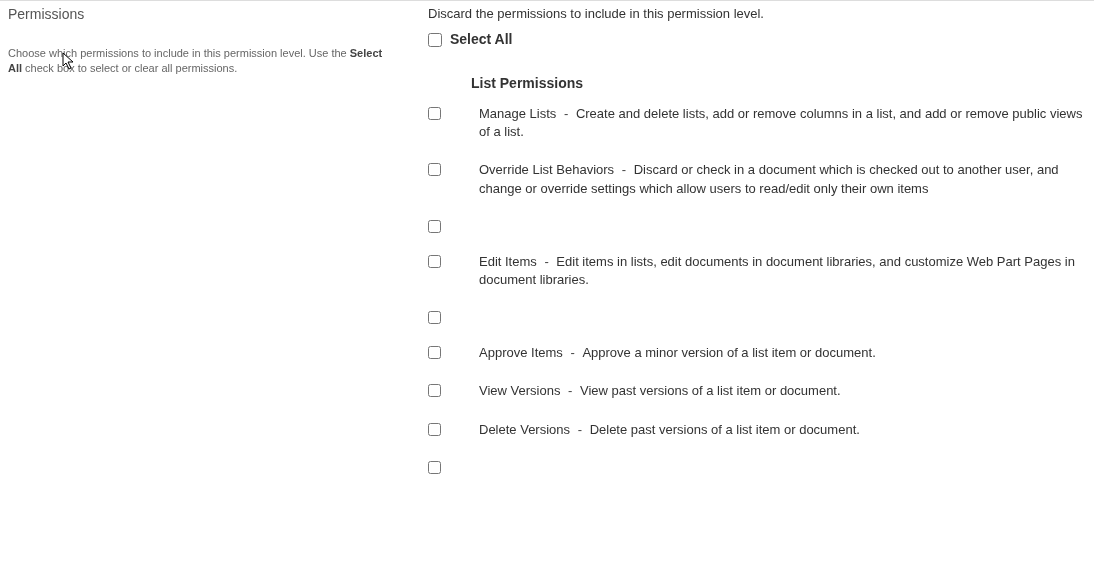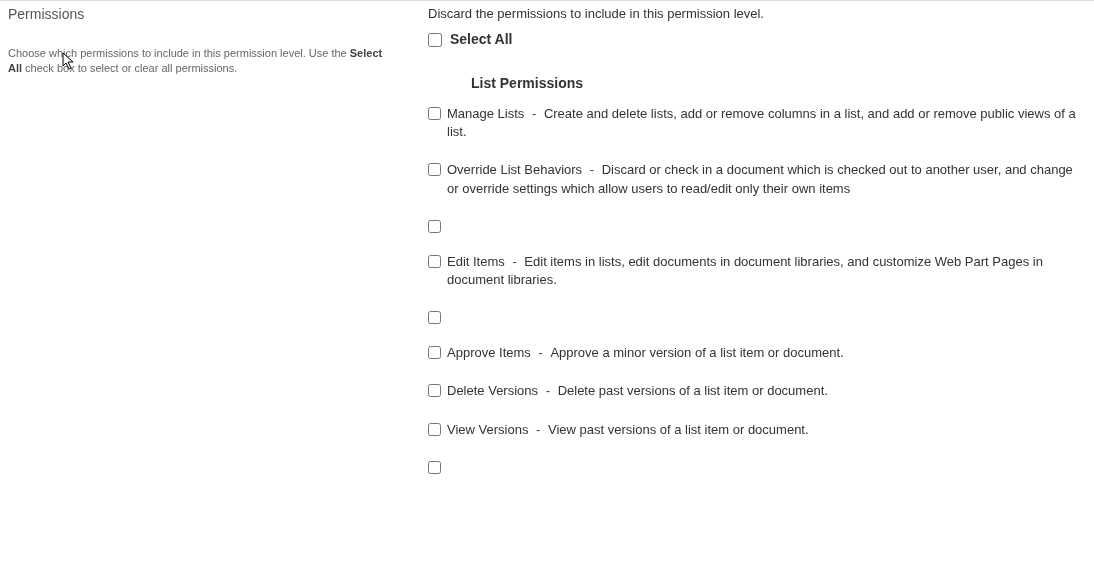--- a/index.html
+++ b/index.html
@@ -71,20 +71,21 @@
       font-size: 14px;
       color: #333;
       margin-bottom: 14px;
       padding-left: 43px;
     }
     .perm-row {
       display: flex;
       align-items: flex-start;
       margin-bottom: 20px;
       line-height: 1.4;
+      gap: 32px;
     }
     .perm-row input[type="checkbox"] {
       width: 13px;
       height: 13px;
       margin-right: 6px;
       margin-top: 2px;
       flex-shrink: 0;
     }
     .perm-text {
       font-size: 13px;
@@ -137,25 +138,25 @@
         </div>
         <div class="perm-row">
           <input type="checkbox" style="">
         </div>
         <div class="perm-row">
           <input type="checkbox" style="">
           <span class="perm-text"><span>Approve Items</span><span class="sep">  -  </span><span>Approve a minor version of a list item or document.</span></span>
         </div>
         <div class="perm-row">
           <input type="checkbox" style="">
-          <span class="perm-text"><span>Delete Versions</span><span class="sep">  -  </span><span>Delete past versions of a list item or document.</span></span>
+          <span class="perm-text"><span>View Versions</span><span class="sep">  -  </span><span>View past versions of a list item or document.</span></span>
         </div>
         <div class="perm-row">
           <input type="checkbox" style="">
-          <span class="perm-text"><span>View Versions</span><span class="sep">  -  </span><span>View past versions of a list item or document.</span></span>
+          <span class="perm-text"><span>Delete Versions</span><span class="sep">  -  </span><span>Delete past versions of a list item or document.</span></span>
         </div>
         <div class="perm-row">
           <input type="checkbox" style="">
         </div>
       </div>
   </div>
 </div>
 
 <svg class="cursor" width="16" height="20" viewBox="0 0 16 20">
   <path d="M1 1 L1 14 L4 11 L7 17 L9 16 L6 10 L11 10 Z" fill="white" stroke="black" stroke-width="1"></path>

